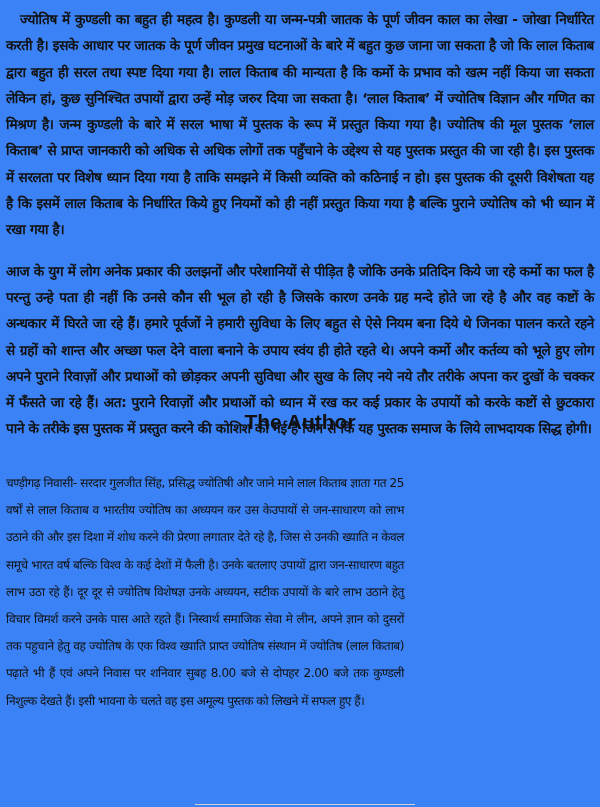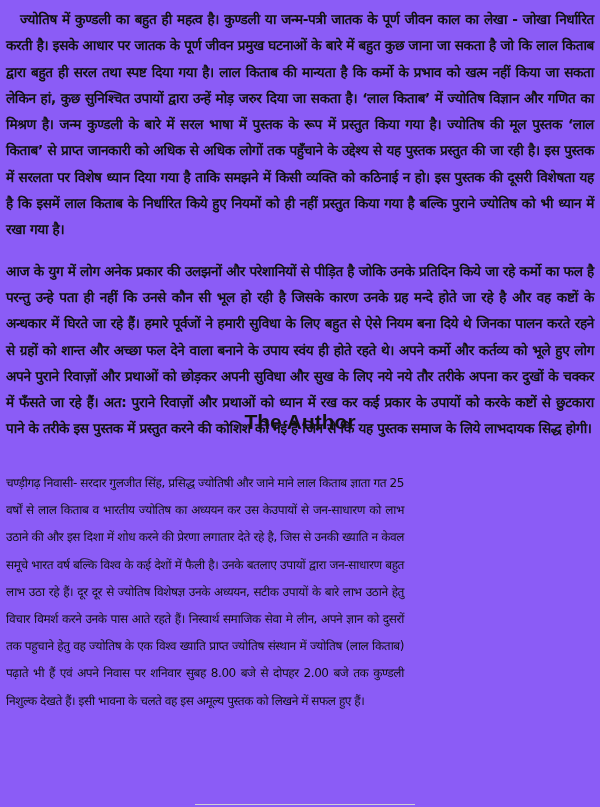--- a/index.html
+++ b/index.html
@@ -1,17 +1,17 @@
 <!DOCTYPE html>
 <html><head>
 <meta charset="utf-8">
 <style>
   html, body { margin:0; padding:0; background:#ffffff; }
   body { width:600px; height:807px; overflow:hidden; position:relative; color:#111; }
-  .page { position:absolute; left:0; top:0; width:600px; height:807px; background:#8b5cf6; }
+  .page { position:absolute; left:0; top:0; width:600px; height:807px; background:#3b82f6; }
   .intro {
     position:absolute; left:6px; top:6px; width:588px;
     font-family:"DejaVu Sans", sans-serif; font-size:13.6px; line-height:26.3px;
     font-weight:bold; text-align:justify; letter-spacing:-0.35px;
   }
   .intro p { margin:0; }
   .intro p + p { margin-top:15px; }
   .intro p:first-child { text-indent:14px; }
   .author-heading {
     position:absolute; left:0; top:410px; width:600px; text-align:center;

